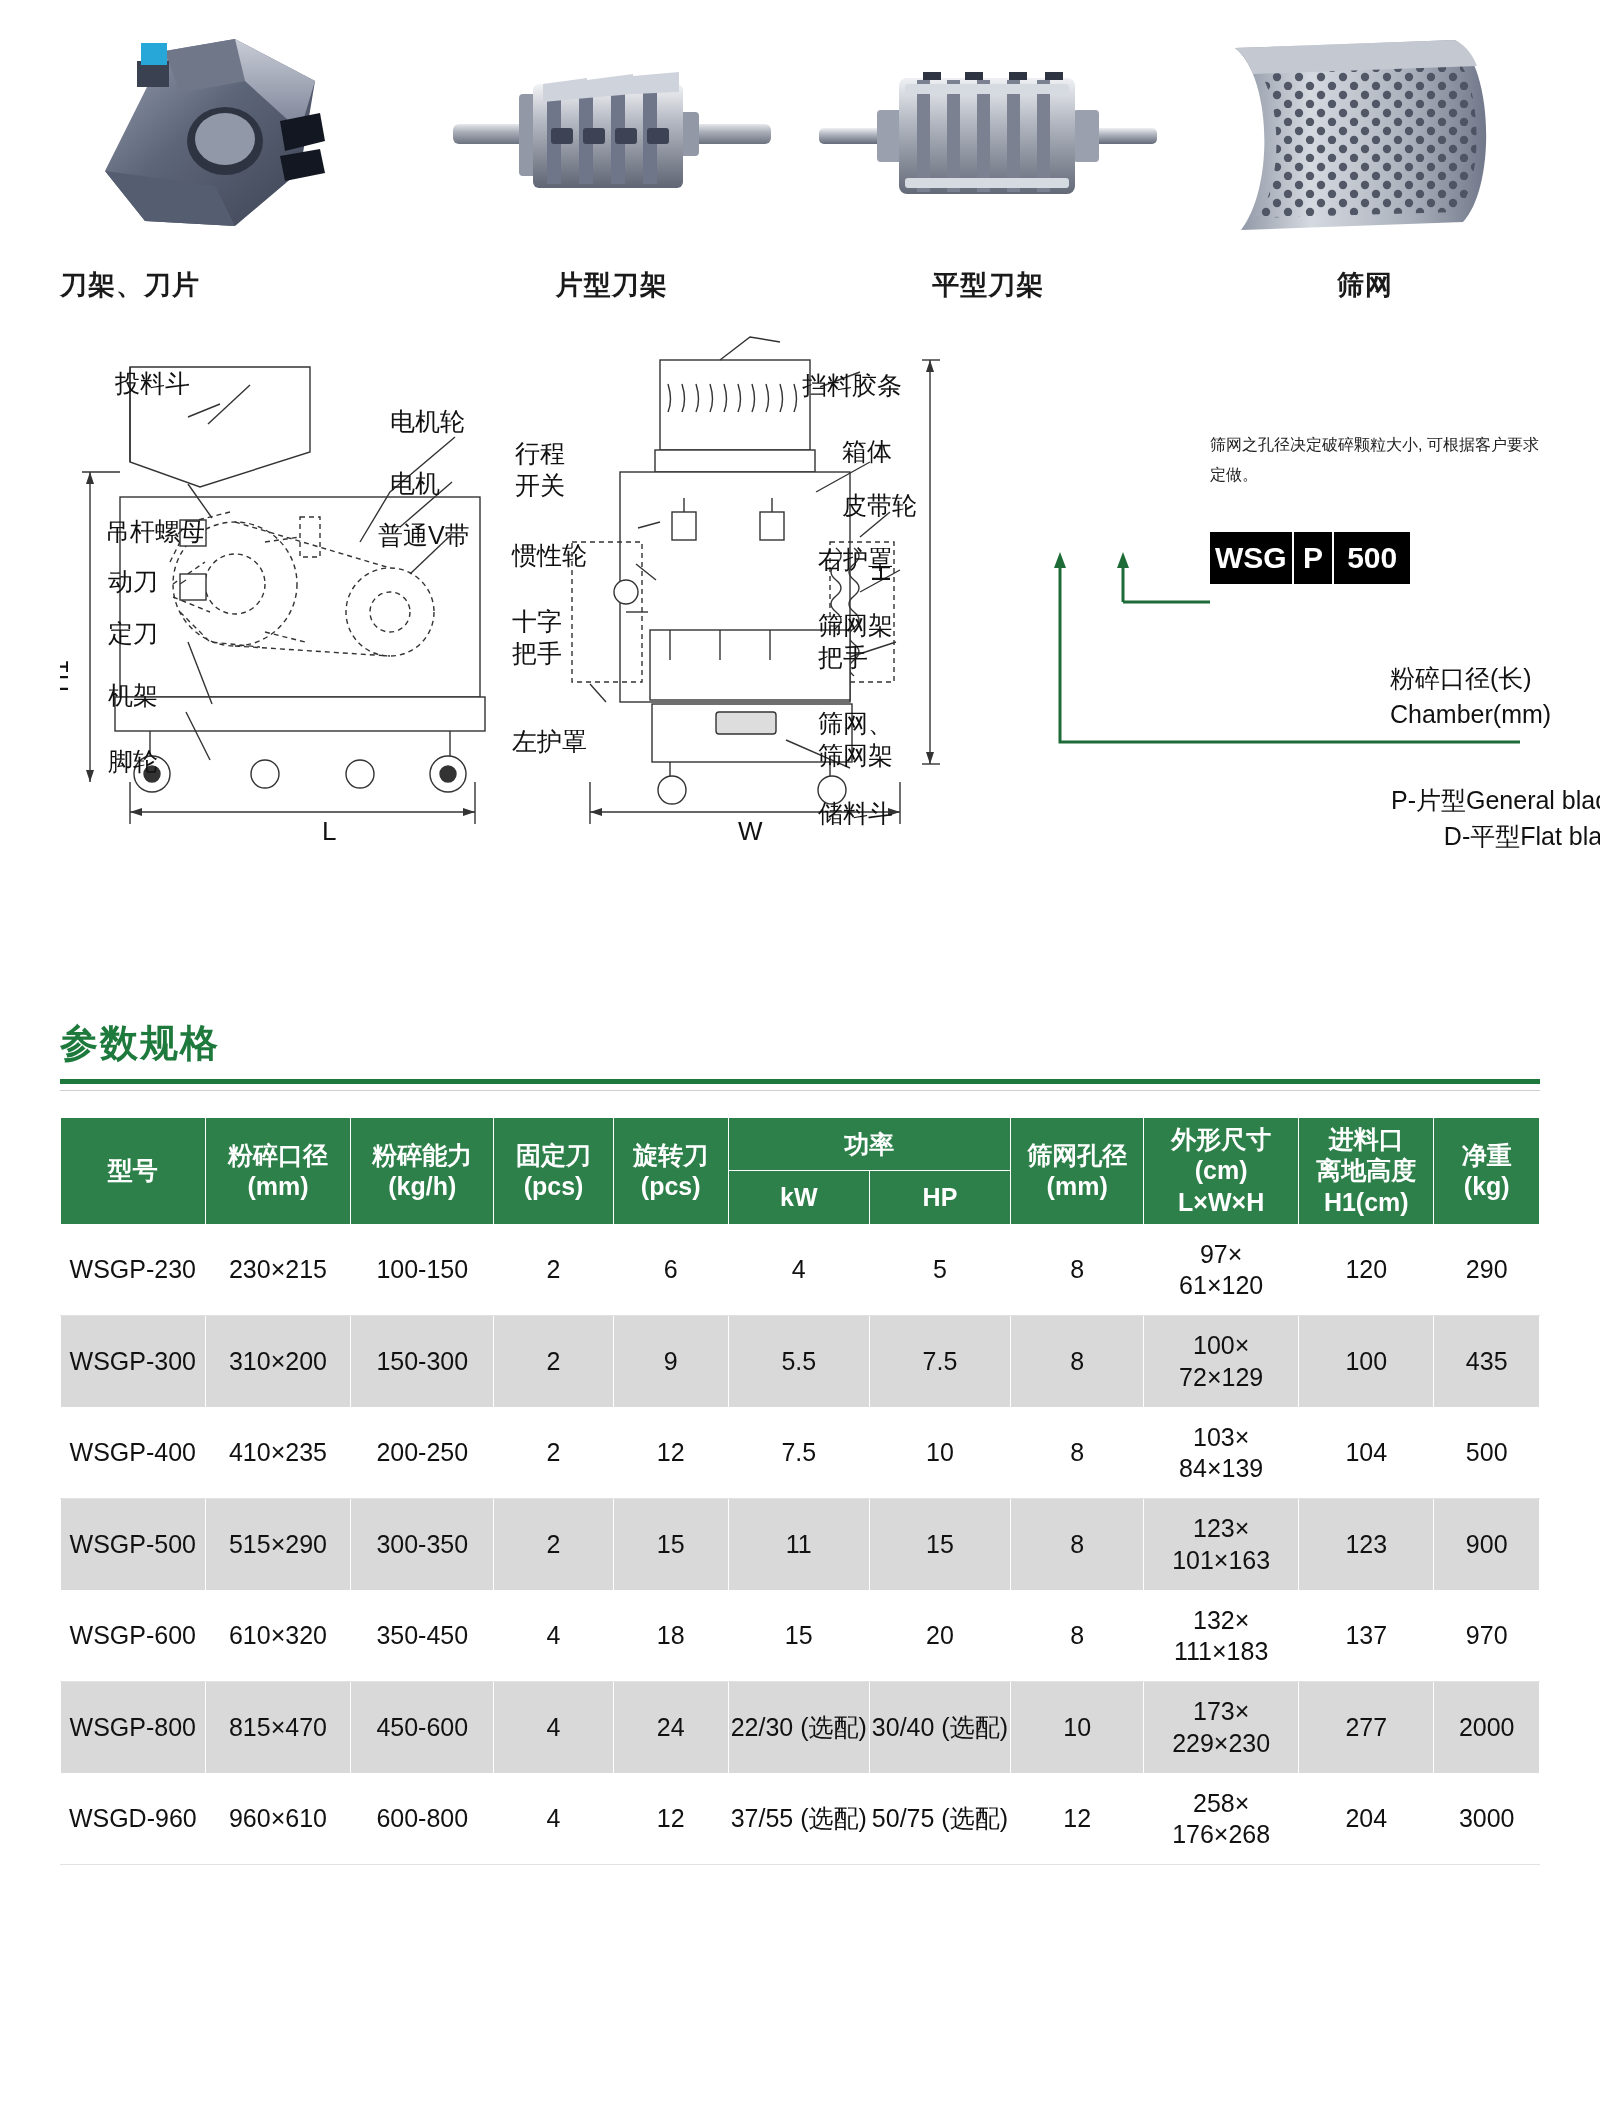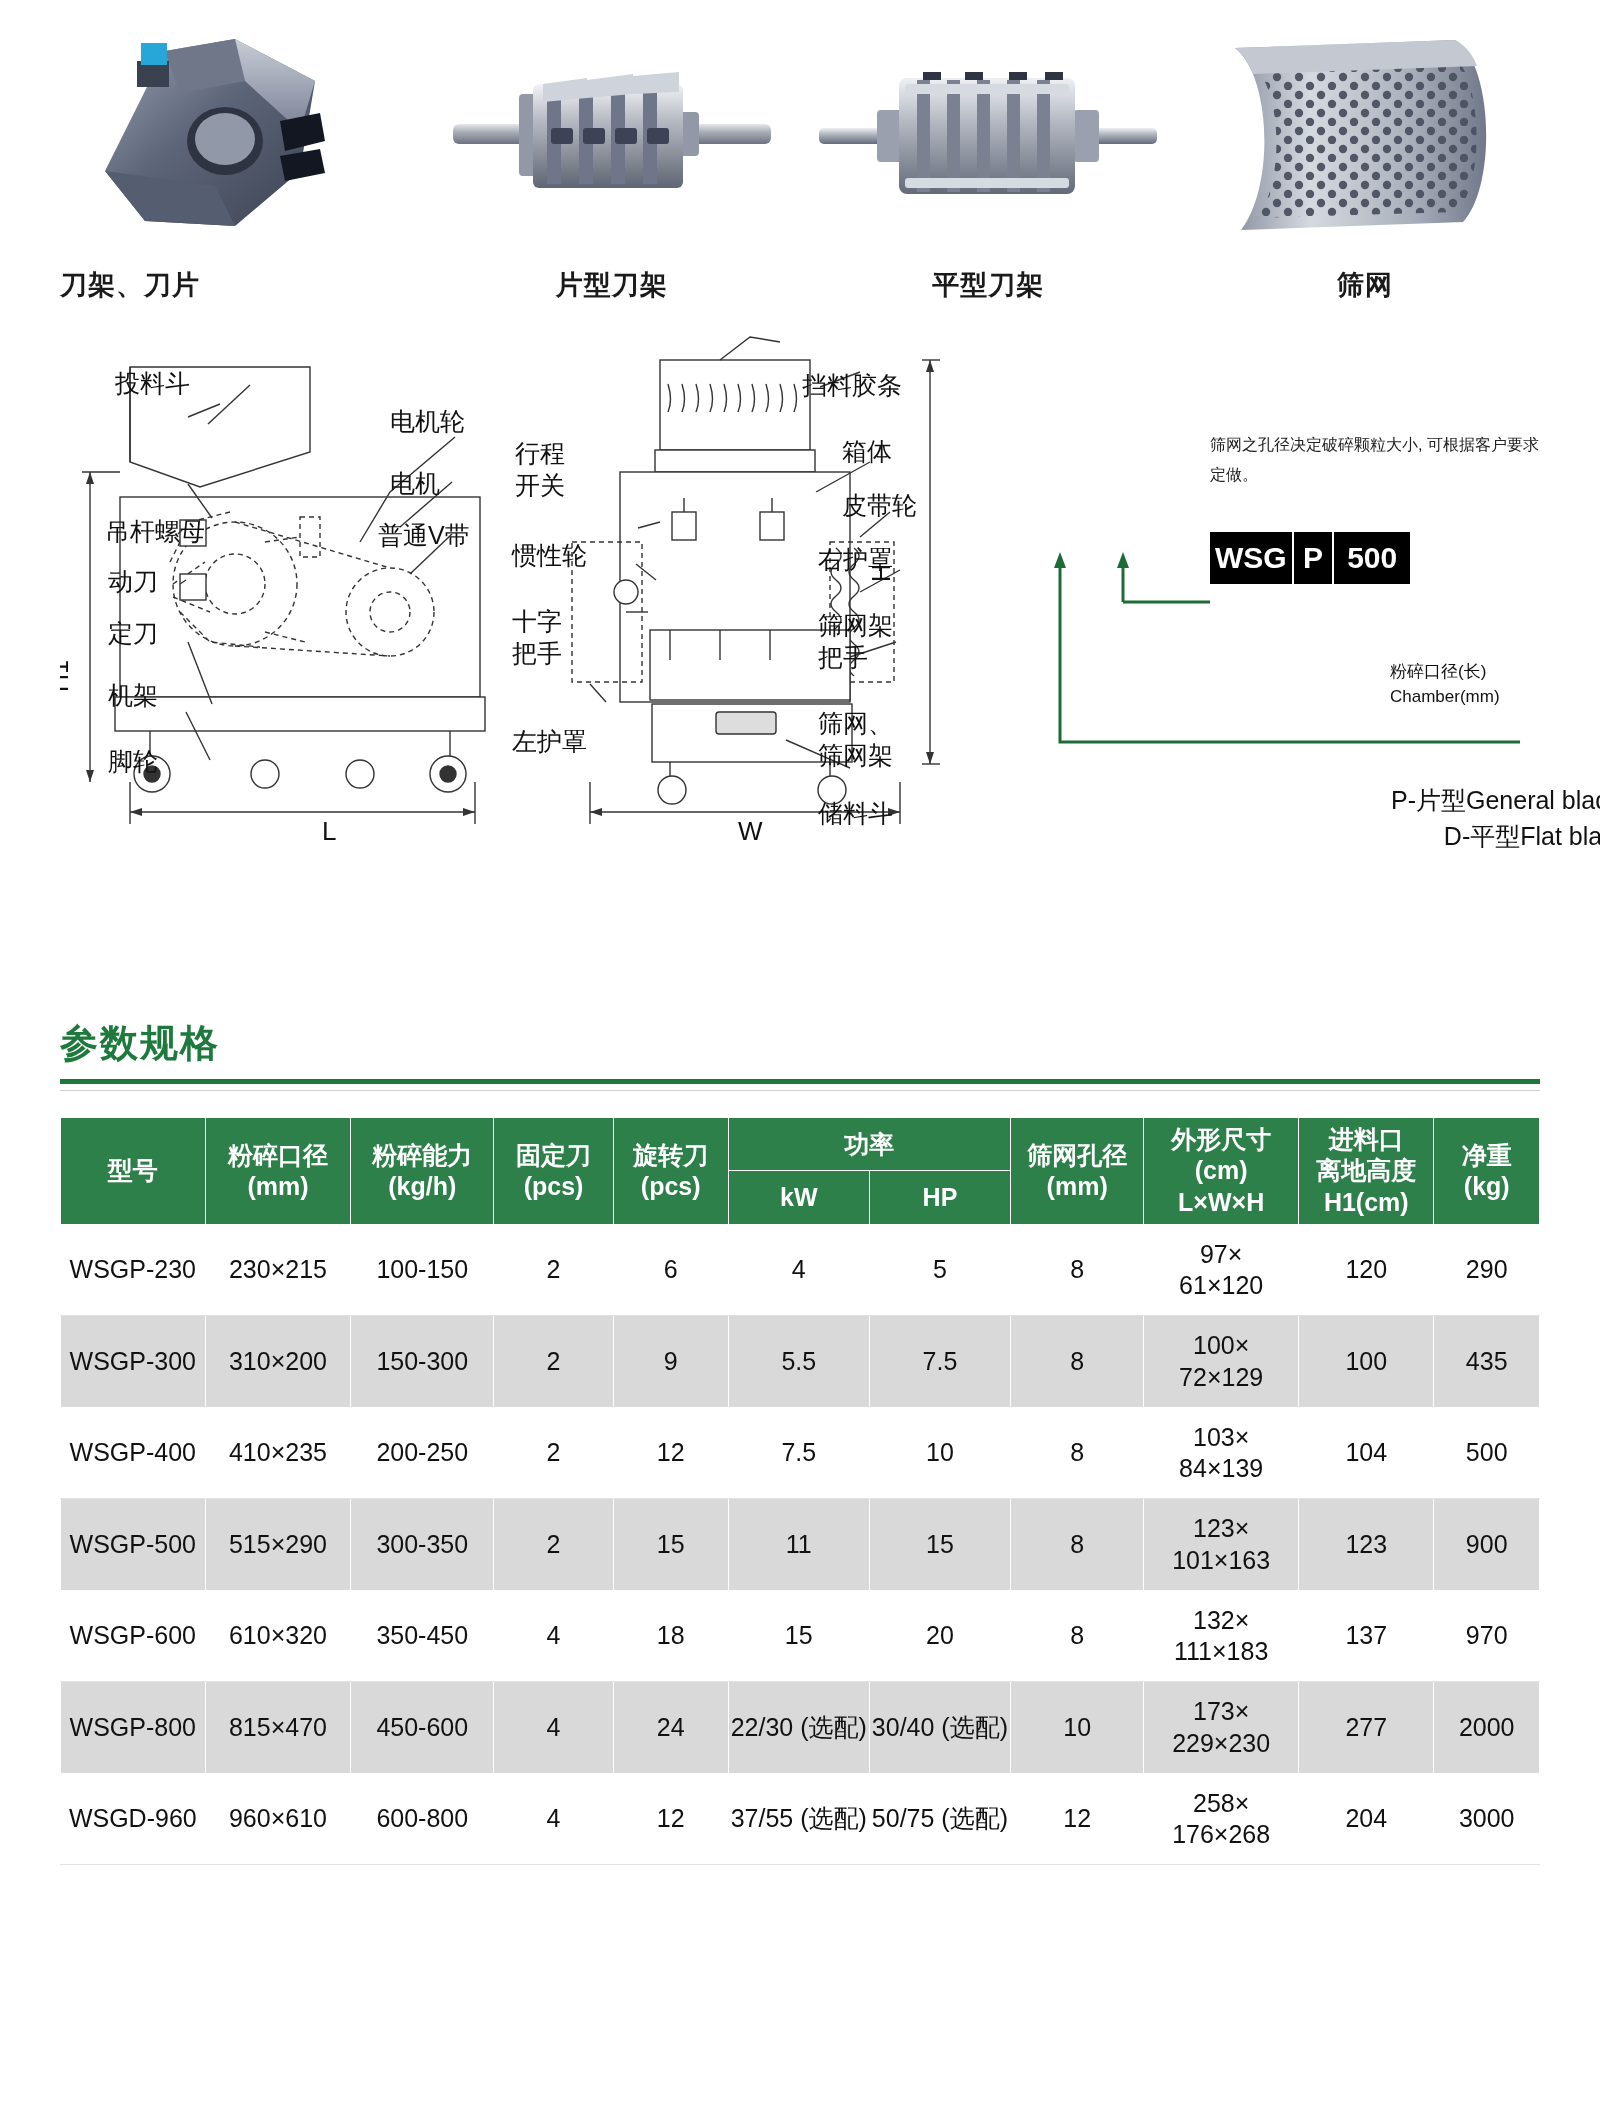--- a/index.html
+++ b/index.html
@@ -62,21 +62,21 @@
     display: flex; align-items: center; justify-content: center;
     border-right: 2px solid #ffffff;
     font-family: "Liberation Sans", sans-serif;
   }
   .code-seg:last-child { border-right: none; }
   .seg-w { width: 86px; }
   .seg-p { width: 42px; }
   .seg-n { width: 78px; }
   .code-note-1 {
     position: absolute; left: 180px; top: 128px;
-    font-size: 17px; line-height: 1.45; text-align: left; color: #111;
+    font-size: 25px; line-height: 1.45; text-align: left; color: #111;
   }
   .code-note-2 {
     position: absolute; left: 60px; top: 250px;
     font-size: 25px; line-height: 1.45; text-align: right; width: 360px; color: #111;
   }
 
   
   .section {
     margin-top: 46px;
   }

